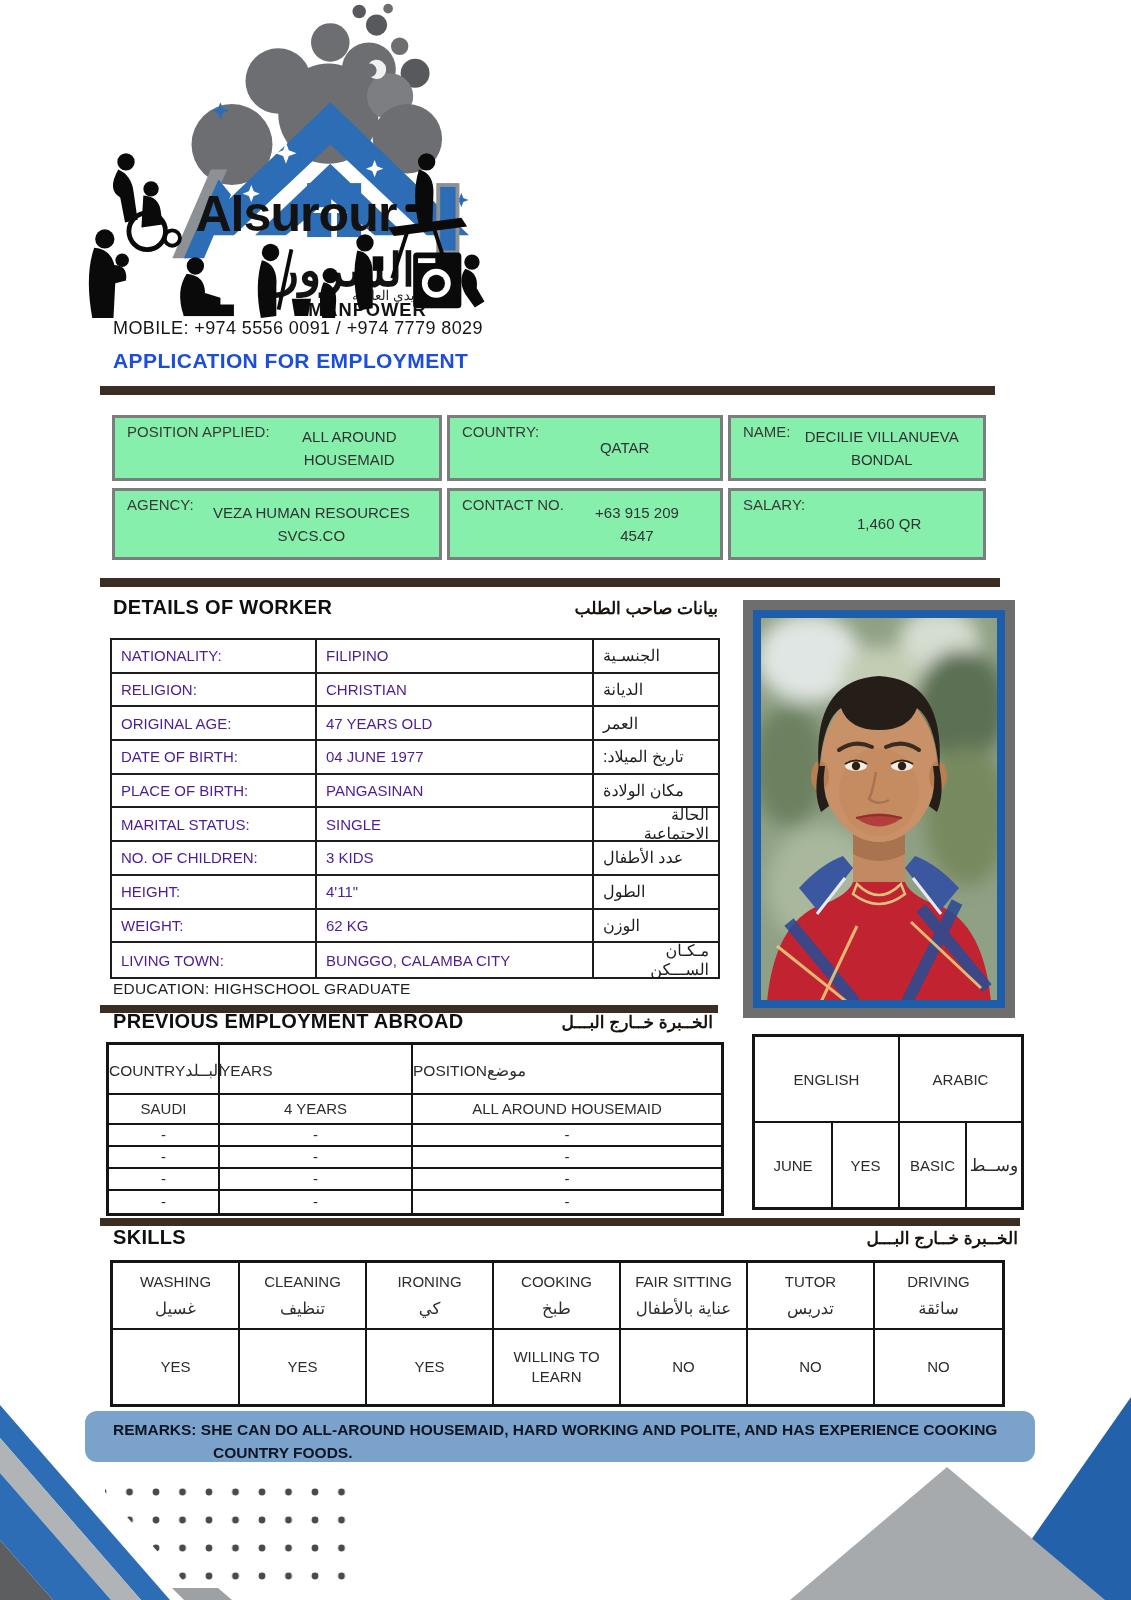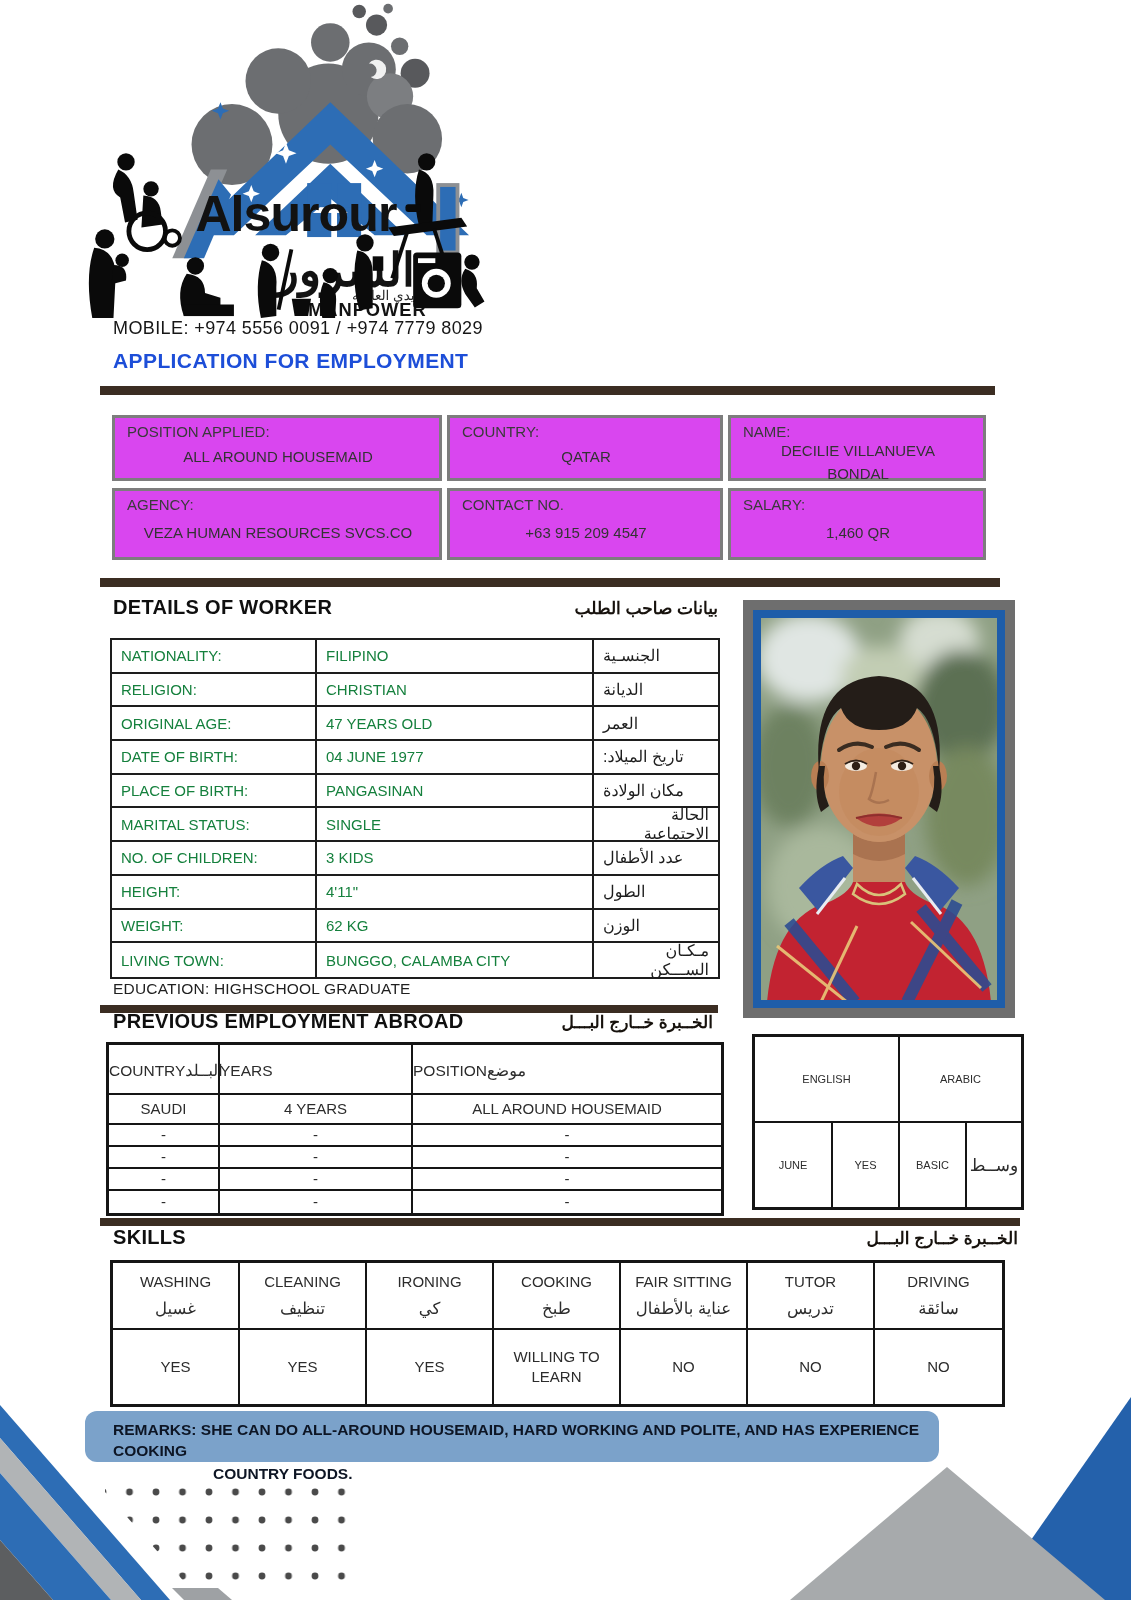--- a/index.html
+++ b/index.html
@@ -10,66 +10,66 @@
   
   .mobile-line{position:absolute;left:113px;top:318px;font-size:18px;color:#161616;letter-spacing:.4px;}
   .main-title{position:absolute;left:113px;top:349px;font-size:21px;font-weight:bold;color:#1d4ed8;letter-spacing:.4px;}
   .head-row{position:absolute;display:flex;justify-content:space-between;align-items:baseline;}
   .sec-title{font-weight:bold;font-size:20px;color:#0f0f0f;letter-spacing:.3px;}
   .sec-title-ar{font-weight:bold;font-size:17px;color:#17120d;}
 
   
   .app-table{position:absolute;left:112px;top:415px;display:grid;
              grid-template-columns:330px 276px 258px;grid-template-rows:66px 72px;gap:7px 5px;}
-  .app-cell{border:3px solid #7d7d7d;background:#d946ef;padding:5px 10px 4px 12px;
-            display:flex;flex-direction:column;box-sizing:content-box;}
+  .app-cell{border:3px solid #7d7d7d;background:#86efac;padding:5px 10px 4px 12px;
+            display:flex;flex-direction:row;box-sizing:content-box;}
   .app-label{font-size:15px;color:#3a3a3a;}
   .app-value{flex:1;display:flex;align-items:center;justify-content:center;
              text-align:center;font-size:15px;color:#333;line-height:1.5;padding:0 14px;}
 
   
   .details-table{position:absolute;left:110px;top:638px;border:2px solid #1d1d1d;
                  display:grid;grid-template-columns:205px 277px 124px;grid-auto-rows:33.7px;}
   .dt-cell{border-bottom:2px solid #1d1d1d;border-right:2px solid #1d1d1d;box-sizing:border-box;
-           display:flex;align-items:center;padding:0 9px;font-size:15px;color:#15803d;}
+           display:flex;align-items:center;padding:0 9px;font-size:15px;color:#4c1d95;}
   .dt-cell.c3{border-right:none;justify-content:flex-end;font-size:16px;color:#1d1d1d;}
   .dt-cell.last{border-bottom:none;}
   .education-line{position:absolute;left:113px;top:980px;font-size:15.5px;color:#1f1f1f;letter-spacing:.2px;}
 
   
   .emp-table{position:absolute;left:106px;top:1042px;border:3px solid #151515;display:grid;
              grid-template-columns:111px 193px 308px;grid-template-rows:50px 30px 22px 22px 22px 22px;}
   .emp-cell{border-right:2px solid #151515;border-bottom:2px solid #151515;box-sizing:border-box;
             display:flex;flex-direction:row;align-items:center;justify-content:center;
             text-align:center;font-size:15px;color:#2c2c2c;line-height:1.25;}
   .emp-cell.head{justify-content:flex-start;padding-top:4px;font-size:15.5px;}
   .emp-cell.c3{border-right:none;}
   .emp-cell.last{border-bottom:none;}
   .emp-cell .ar{font-size:16px;}
 
   
   .lang-table{position:absolute;left:752px;top:1034px;border:3px solid #151515;display:grid;
               grid-template-columns:78px 67px 67px 54px;grid-template-rows:86px 84px;}
   .lang-cell{border-right:2px solid #151515;border-bottom:2px solid #151515;box-sizing:border-box;
-             display:flex;align-items:center;justify-content:center;font-size:11px;color:#2c2c2c;}
+             display:flex;align-items:center;justify-content:center;font-size:15px;color:#2c2c2c;}
   .lang-en{grid-column:1/3;} .lang-arb{grid-column:3/5;}
   .lang-cell.c4{border-right:none;} .lang-cell.r2{border-bottom:none;}
   .lang-cell.arabic-word{font-size:17px;}
 
   
   .skills-table{position:absolute;left:110px;top:1260px;border:3px solid #151515;display:grid;
                 grid-template-columns:repeat(7,127px);grid-template-rows:67px 74px;}
   .sk-cell{border-right:2px solid #151515;border-bottom:2px solid #151515;box-sizing:border-box;
            display:flex;flex-direction:column;align-items:center;justify-content:center;
            text-align:center;font-size:15px;color:#2c2c2c;line-height:1.35;padding:2px;}
   .sk-cell.c7{border-right:none;} .sk-cell.r2{border-bottom:none;}
   .sk-ar{font-size:16.5px;margin-top:5px;}
 
   
-  .remarks{position:absolute;left:85px;top:1411px;width:854px;height:51px;background:#7ba2ca;
+  .remarks{position:absolute;left:85px;top:1411px;width:950px;height:51px;background:#7ba2ca;
            border-radius:12px;color:#0d1524;font-weight:bold;font-size:15.5px;
            padding:9px 18px 0 28px;box-sizing:border-box;line-height:1.35;}
   .remarks .l2{margin-left:100px;margin-top:2px;}
 
   
   .photo-frame{position:absolute;left:743px;top:600px;width:272px;height:418px;background:#6e6e6e;}
   .photo-blue{position:absolute;left:10px;top:10px;right:10px;bottom:10px;background:#1e5da9;}
   .photo-img{position:absolute;left:8px;top:8px;right:8px;bottom:8px;overflow:hidden;background:#8fa084;}
   .photo-img svg{display:block;width:100%;height:100%;}
 

